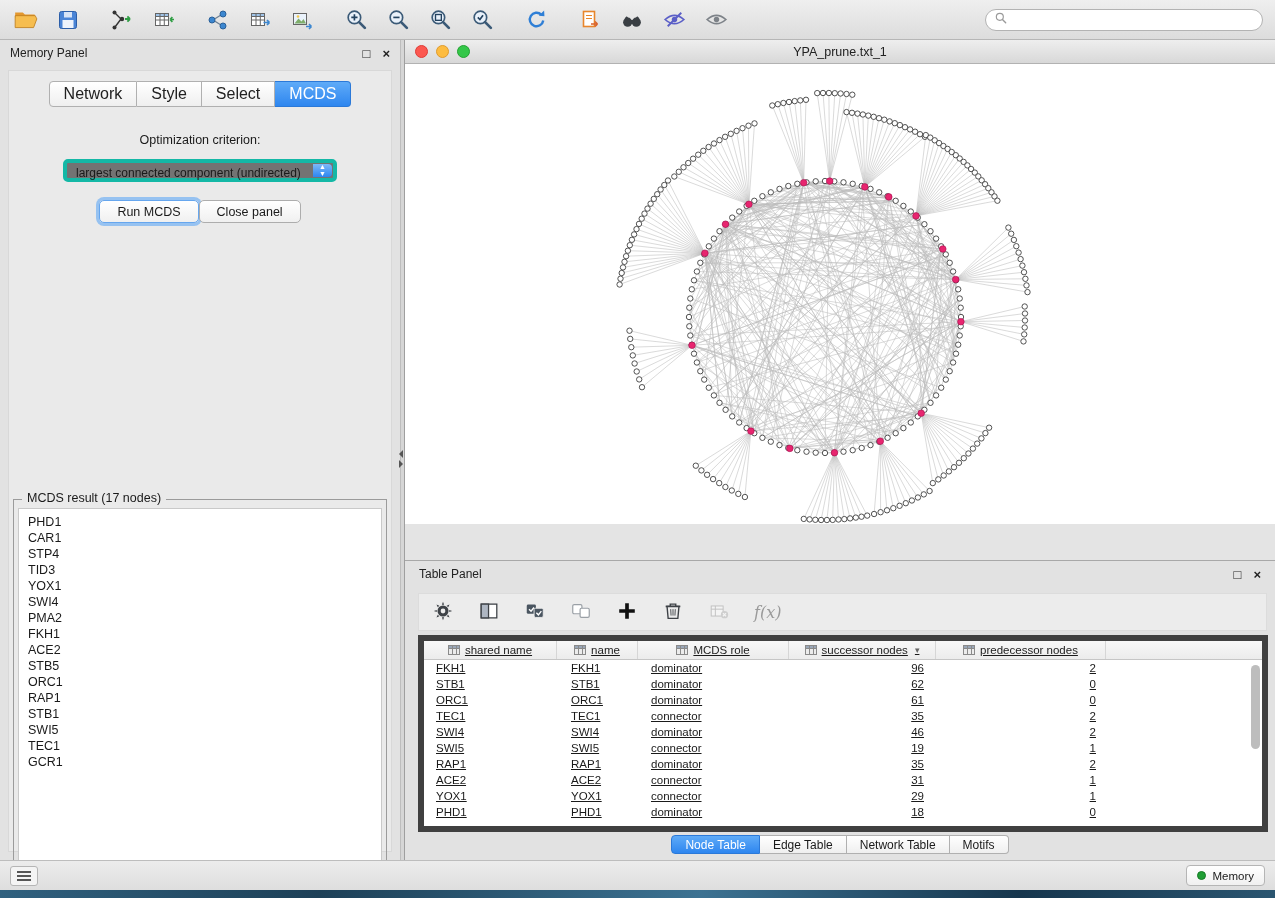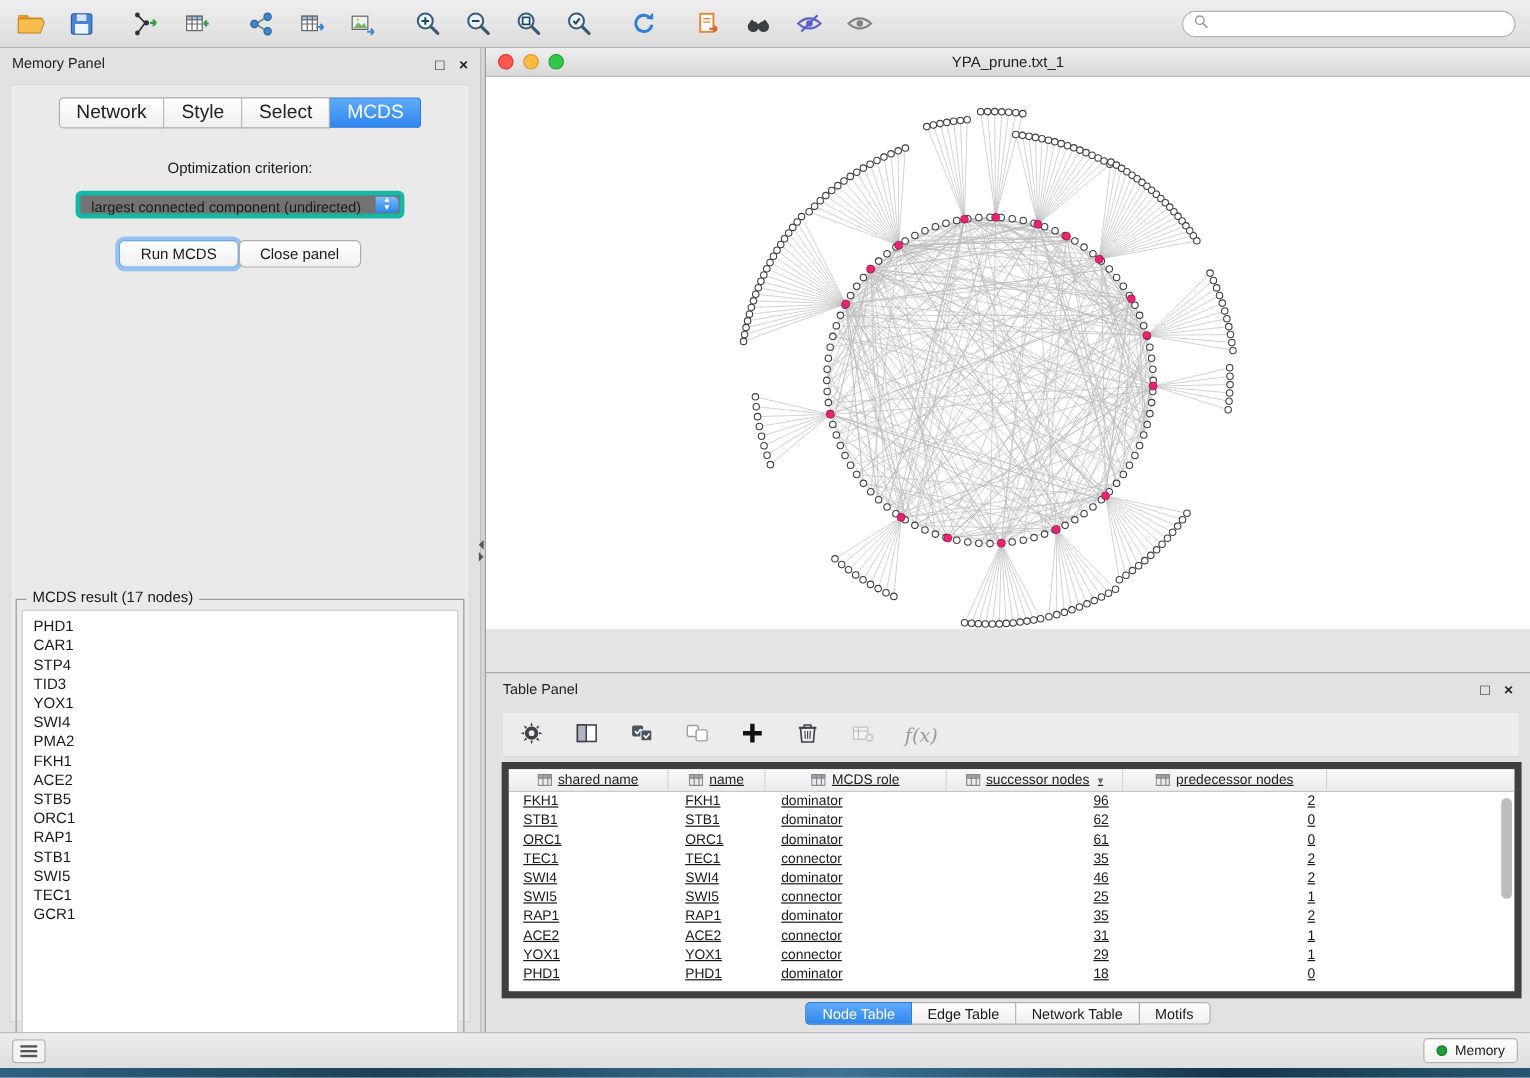--- a/index.html
+++ b/index.html
@@ -1238,21 +1238,21 @@
             <div class="td col-shared" style="width: 133px;">SWI4</div>
             <div class="td col-name" style="width: 81px;">SWI4</div>
             <div class="td col-role" style="width: 151px;">dominator</div>
             <div class="td col-succ" style="width: 147px;">46</div>
             <div class="td col-pred" style="width: 170px;">2</div>
           </div>
           <div class="tr">
             <div class="td col-shared" style="width: 133px;">SWI5</div>
             <div class="td col-name" style="width: 81px;">SWI5</div>
             <div class="td col-role" style="width: 151px;">connector</div>
-            <div class="td col-succ" style="width: 147px;">25</div>
+            <div class="td col-succ" style="width: 147px;">19</div>
             <div class="td col-pred" style="width: 170px;">1</div>
           </div>
           <div class="tr">
             <div class="td col-shared" style="width: 133px;">RAP1</div>
             <div class="td col-name" style="width: 81px;">RAP1</div>
             <div class="td col-role" style="width: 151px;">dominator</div>
             <div class="td col-succ" style="width: 147px;">35</div>
             <div class="td col-pred" style="width: 170px;">2</div>
           </div>
           <div class="tr">

